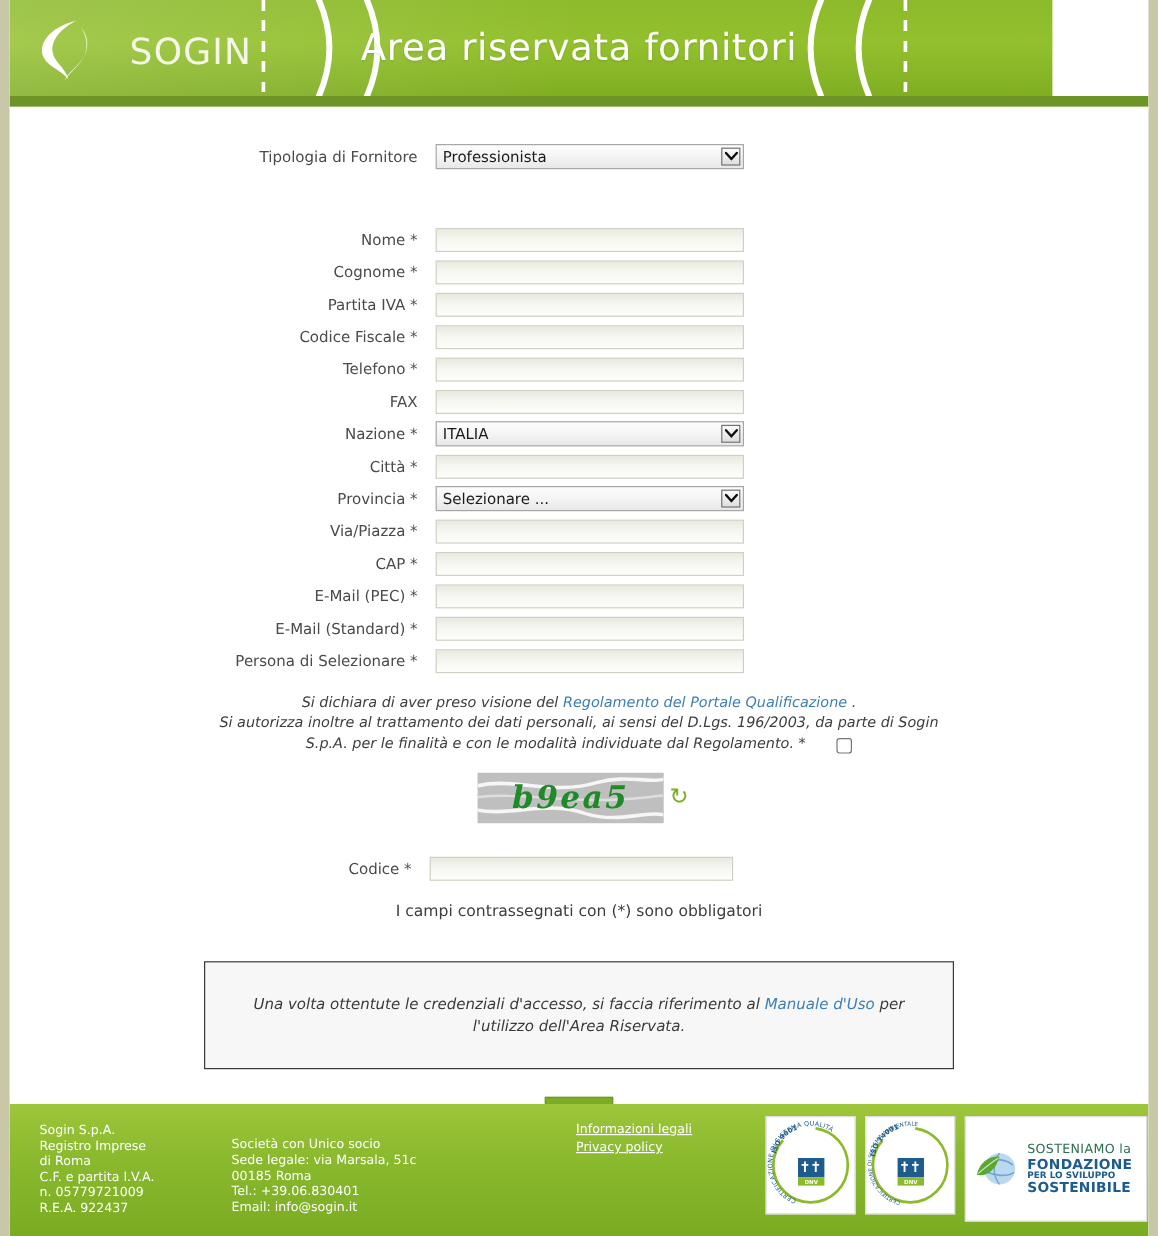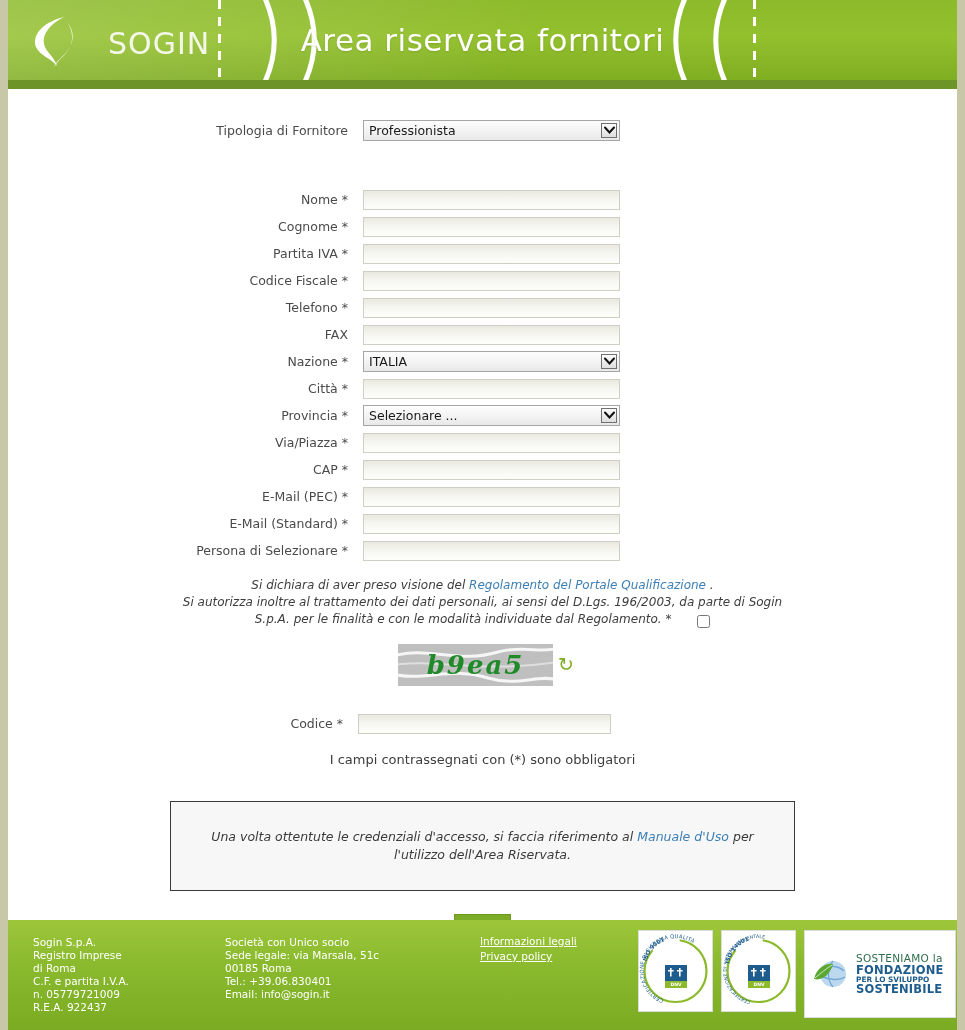--- a/index.html
+++ b/index.html
@@ -11,21 +11,21 @@
     overflow:hidden;
   }
   .page {
     position:absolute; left:8px; top:0; width:949px; height:1030px;
     background:#ffffff;
     overflow:hidden;
   }
 
   
   .header {
-    position:relative; width:949px; height:80px;
+    position:relative; width:869px; height:80px;
     background:linear-gradient(180deg,#8cba2a 0%, #93c02d 45%, #7fae22 100%);
     overflow:hidden;
   }
   .header .sheen {
     position:absolute; left:0; top:0; width:100%; height:100%;
     background:linear-gradient(115deg, rgba(255,255,255,.16) 0%, rgba(255,255,255,.06) 38%, rgba(255,255,255,0) 55%);
     pointer-events:none;
   }
   .header-bottom-bar {
     position:absolute; left:0; top:80px; width:949px; height:9px;
@@ -134,21 +134,21 @@
 
   
   .footer {
     position:absolute; left:0; top:920px; width:949px; height:110px;
     background:linear-gradient(180deg,#9ec63b 0%, #8cbb2f 35%, #7aab22 100%);
     color:#fff;
   }
   .f-col { position:absolute; font-size:10.5px; line-height:13px;
            font-family:"DejaVu Sans", sans-serif; white-space:pre-line; }
   .f-c1 { left:25px; top:16px; }
-  .f-c2 { left:185px; top:16px;margin-left:32px; }
+  .f-c2 { left:185px; top:28px; }
   .f-links { position:absolute; left:472px; top:14px; font-size:10.5px; line-height:15px;
              font-family:"DejaVu Sans", sans-serif; }
   .f-links a { color:#ffffff; text-decoration:underline; display:block; }
 
   .badges { position:absolute; left:630px; top:10px; display:flex; gap:8px; align-items:flex-start; }
   .badge {
     background:#ffffff; border:1px solid #dcdcdc;
     display:flex; align-items:center; justify-content:center;
     position:relative; overflow:hidden;
   }

